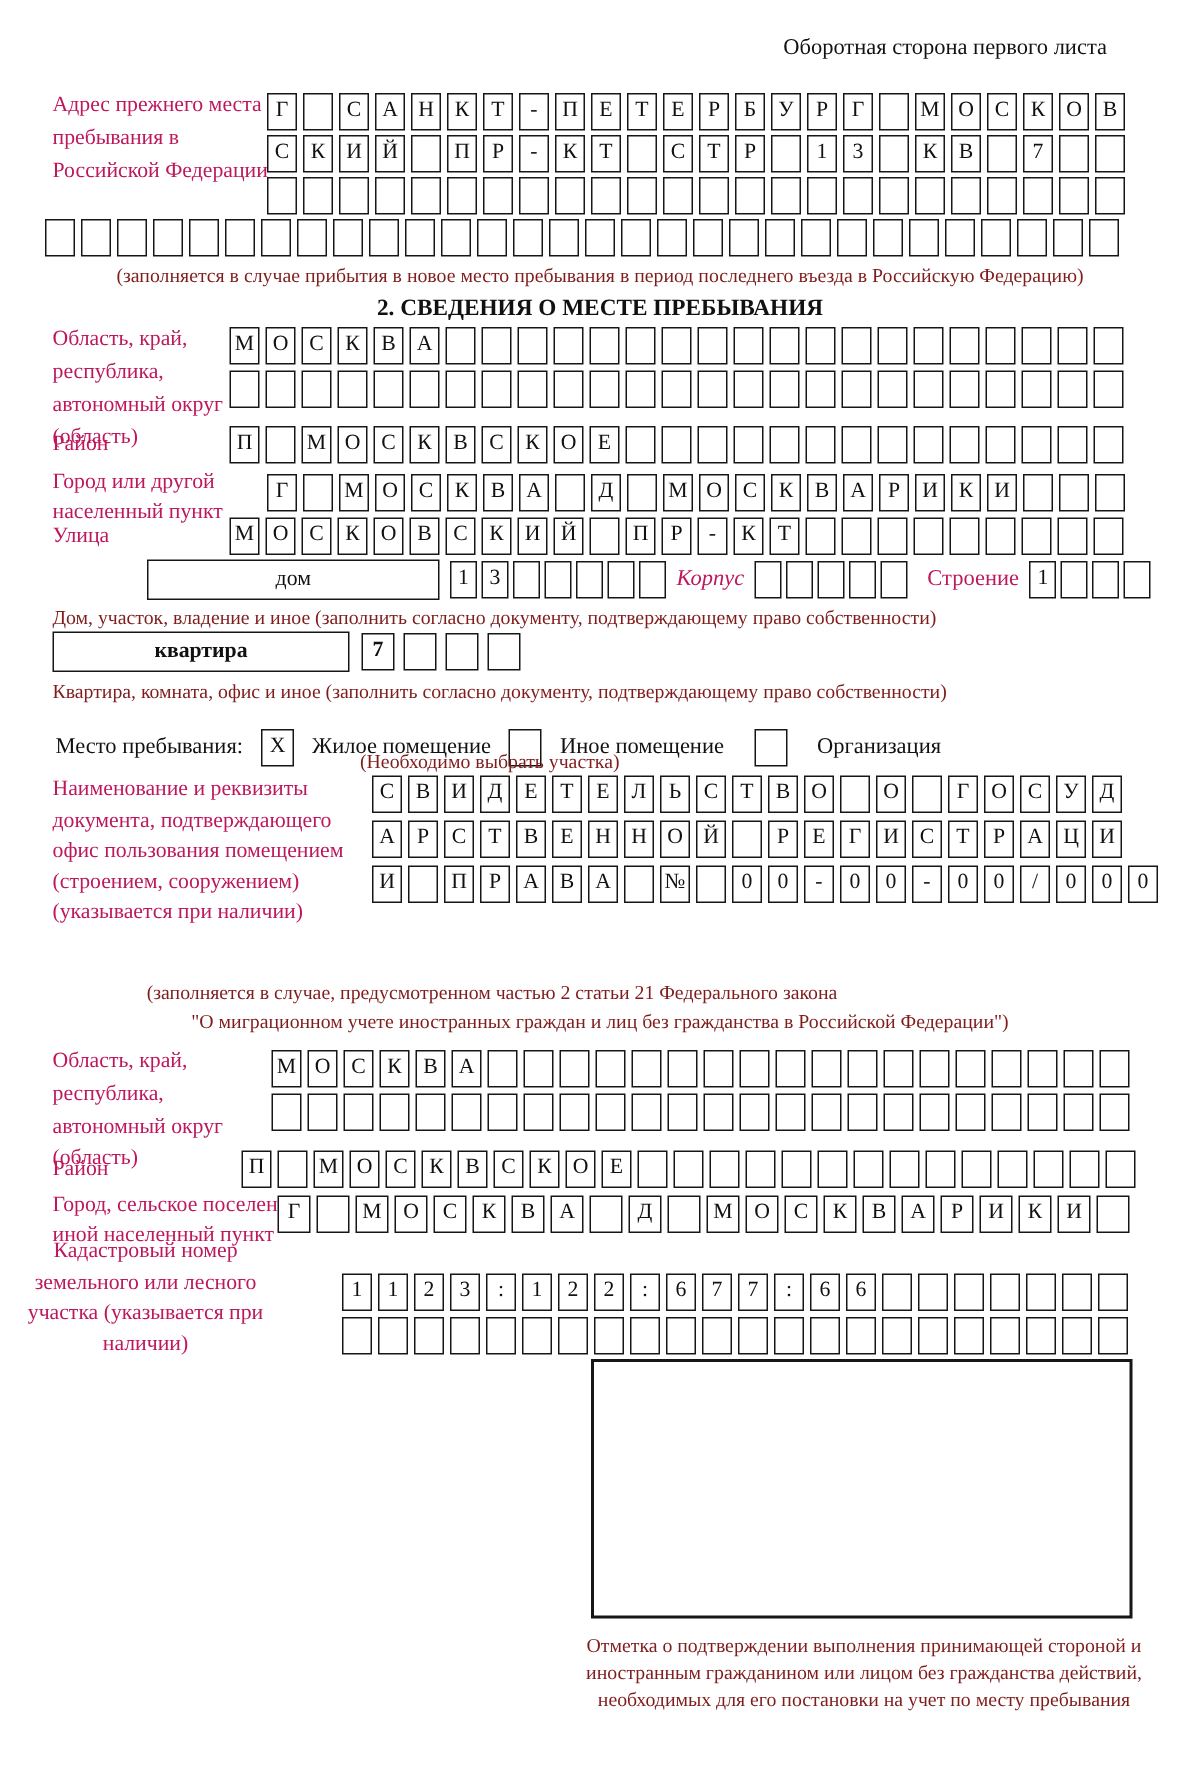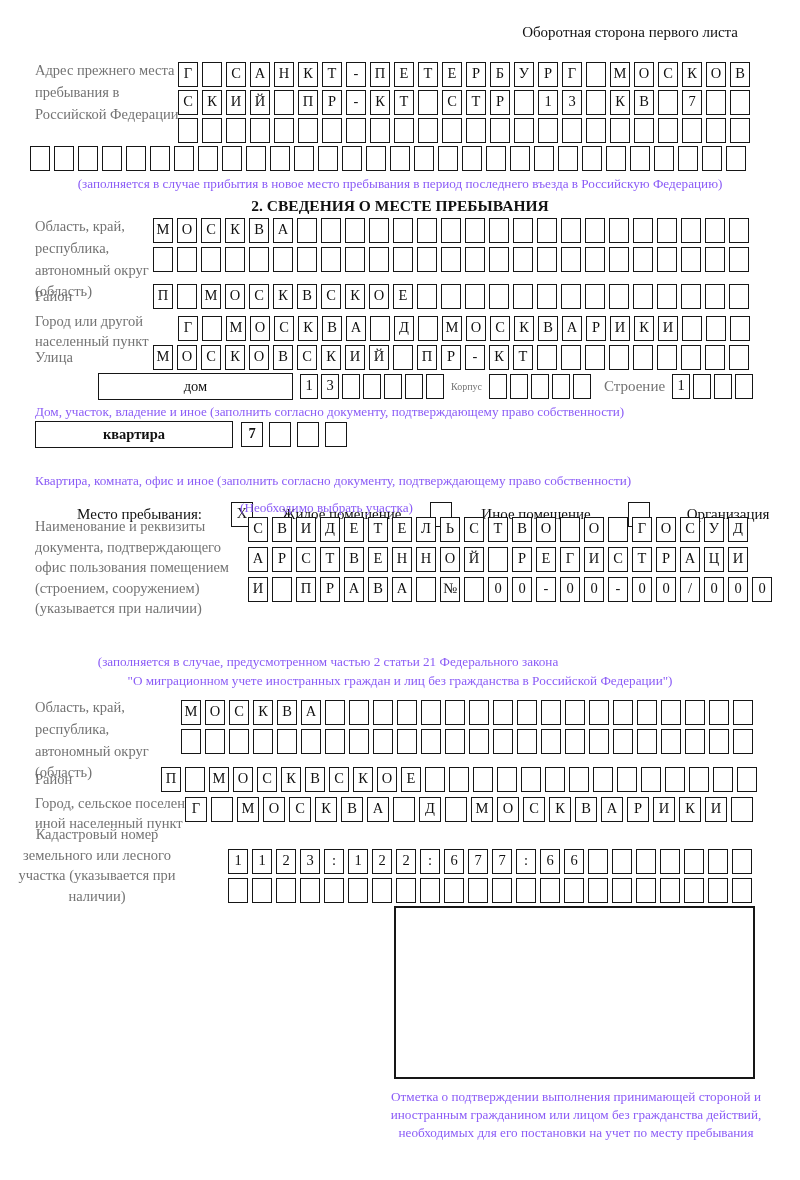--- a/index.html
+++ b/index.html
@@ -1,22 +1,22 @@
 <!DOCTYPE html>
 <html><head>
 <meta charset="utf-8">
 <style>
   html,body{margin:0;padding:0;background:#fff;}
   #page{
     position:relative;width:800px;height:1180px;background:#fff;color:#111;
     font-family:"Liberation Serif","DejaVu Serif",serif;overflow:hidden;
   }
   .abs{position:absolute;}
-  .lbl{font-size:14.5px;line-height:1.5;color:#737373;}
-  .note{font-size:13.2px;color:#8b5cf6;}
+  .lbl{font-size:14.5px;line-height:1.5;color:#be185d;}
+  .note{font-size:13.2px;color:#7f1d1d;}
   .heading{font-weight:bold;font-size:15.5px;text-align:center;width:100%;}
   .cellrow{display:flex;gap:4px;}
   .cell{
     box-sizing:border-box;flex:0 0 auto;width:20px;height:25px;
     border:1.6px solid #161616;text-align:center;font-size:14.5px;line-height:21px;
     background:#fff;
   }
   .cellrow.small{gap:3px;}
   .cellrow.small .cell{width:18px;}
   .cellrow.wide .cell{width:22px;}
@@ -300,21 +300,21 @@
     <div class="labelbox" style="width:195px;">дом</div>
     <div class="cellrow small">
         <div class="cell">1</div>
         <div class="cell">3</div>
         <div class="cell"></div>
         <div class="cell"></div>
         <div class="cell"></div>
         <div class="cell"></div>
         <div class="cell"></div>
       </div>
-    <div class="lbl" style="font-size:10px;">Корпус</div>
+    <div class="lbl" style="font-size:15px;font-style:italic;">Корпус</div>
     <div class="cellrow small">
         <div class="cell"></div>
         <div class="cell"></div>
         <div class="cell"></div>
         <div class="cell"></div>
         <div class="cell"></div>
       </div>
     <div class="lbl" style="font-size:15px;margin-left:6px;">Строение</div>
     <div class="cellrow small">
         <div class="cell">1</div>
@@ -327,23 +327,23 @@
 
   <div class="abs inline" style="top:421px;left:35px;gap:8px;font-weight:bold;">
     <div class="labelbox" style="width:198px;">квартира</div>
     <div class="cellrow wide" style="gap:6px;">
         <div class="cell">7</div>
         <div class="cell"></div>
         <div class="cell"></div>
         <div class="cell"></div>
       </div>
   </div>
-  <div class="abs note" style="top:453px;left:35px;margin-top:20px;">Квартира, комната, офис и иное (заполнить согласно документу, подтверждающему право собственности)</div>
-
-  <div class="abs inline" style="top:502px;left:37px;gap:29px;font-size:15px;margin-left:40px;">
+  <div class="abs note" style="top:453px;left:35px;">Квартира, комната, офис и иное (заполнить согласно документу, подтверждающему право собственности)</div>
+
+  <div class="abs inline" style="top:486px;left:37px;gap:12px;font-size:15px;">
     <span>Место пребывания:</span>
     <span class="checkbox">X</span>
     <span>Жилое помещение</span>
     <span class="checkbox"></span>
     <span>Иное помещение</span>
     <span class="checkbox" style="margin-left:8px;"></span>
     <span style="margin-left:8px;">Организация</span>
   </div>
   <div class="abs note" style="top:500px;left:240px;">(Необходимо выбрать участка)</div>
 

